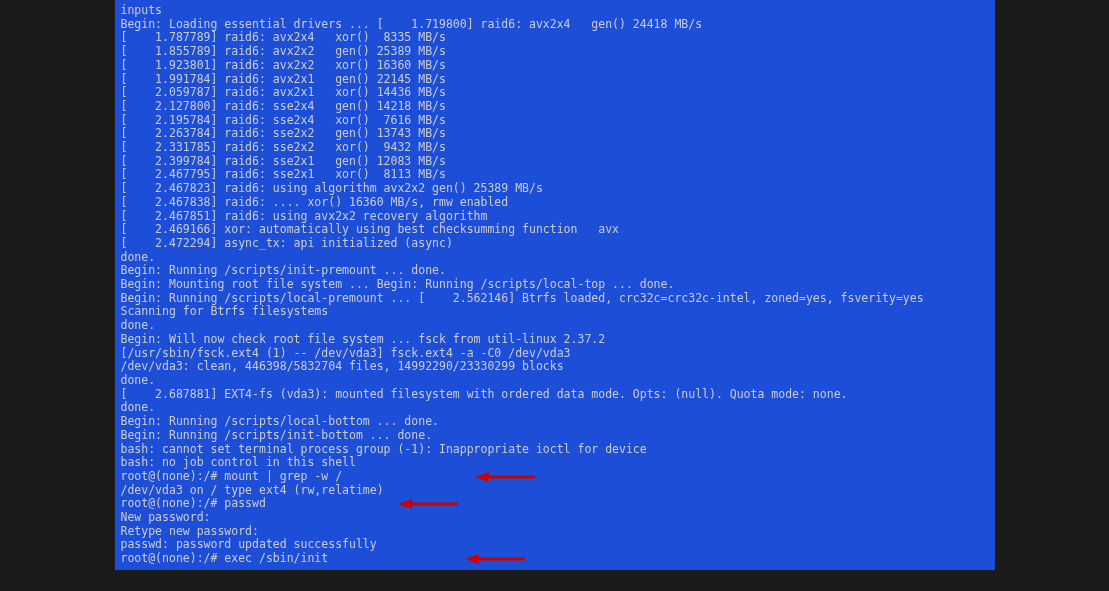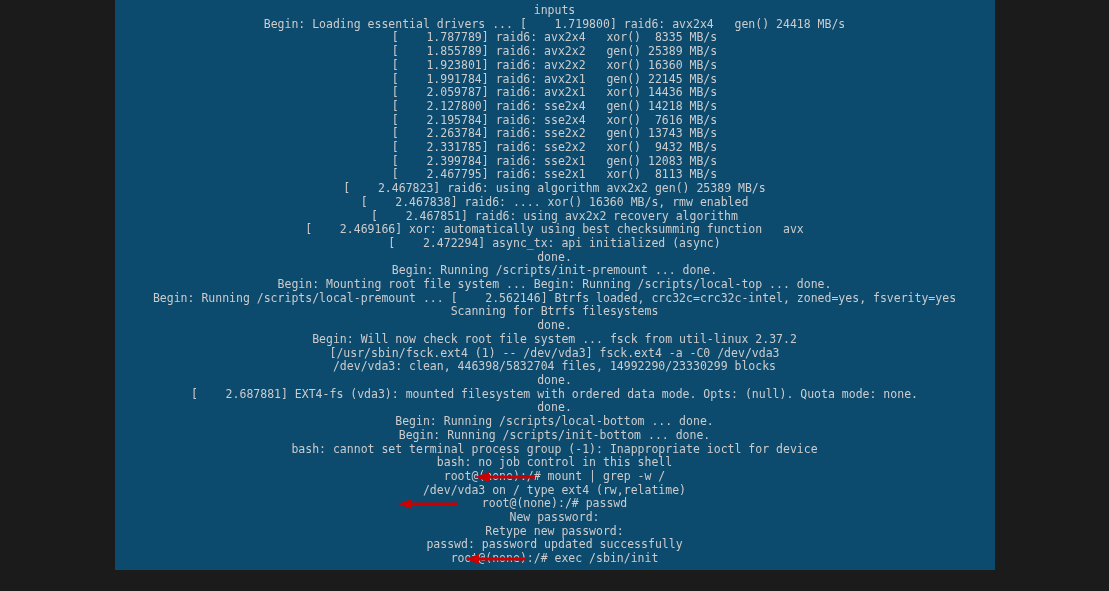--- a/index.html
+++ b/index.html
@@ -5,31 +5,30 @@
     * { margin: 0; padding: 0; box-sizing: border-box; }
     body {
       background: #1b1b1b;
       display: flex;
       justify-content: center;
       align-items: flex-start;
       min-height: 591px;
       padding: 0;
     }
     .terminal {
-      background: #0c4a6e;
+      background: #1d4ed8;
       width: 880px;
       padding: 4px 6px;
       font-family: 'DejaVu Sans Mono', 'Liberation Mono', monospace;
       font-size: 11.5px;
       line-height: 13.7px;
       color: #cccccc;
       white-space: pre;
       position: relative;
       overflow: hidden;
-      text-align: center;
     }
     .line {
       white-space: pre;
     }
     .arrow {
       position: absolute;
       height: 8px;
       pointer-events: none;
     }
     .arrow svg {

